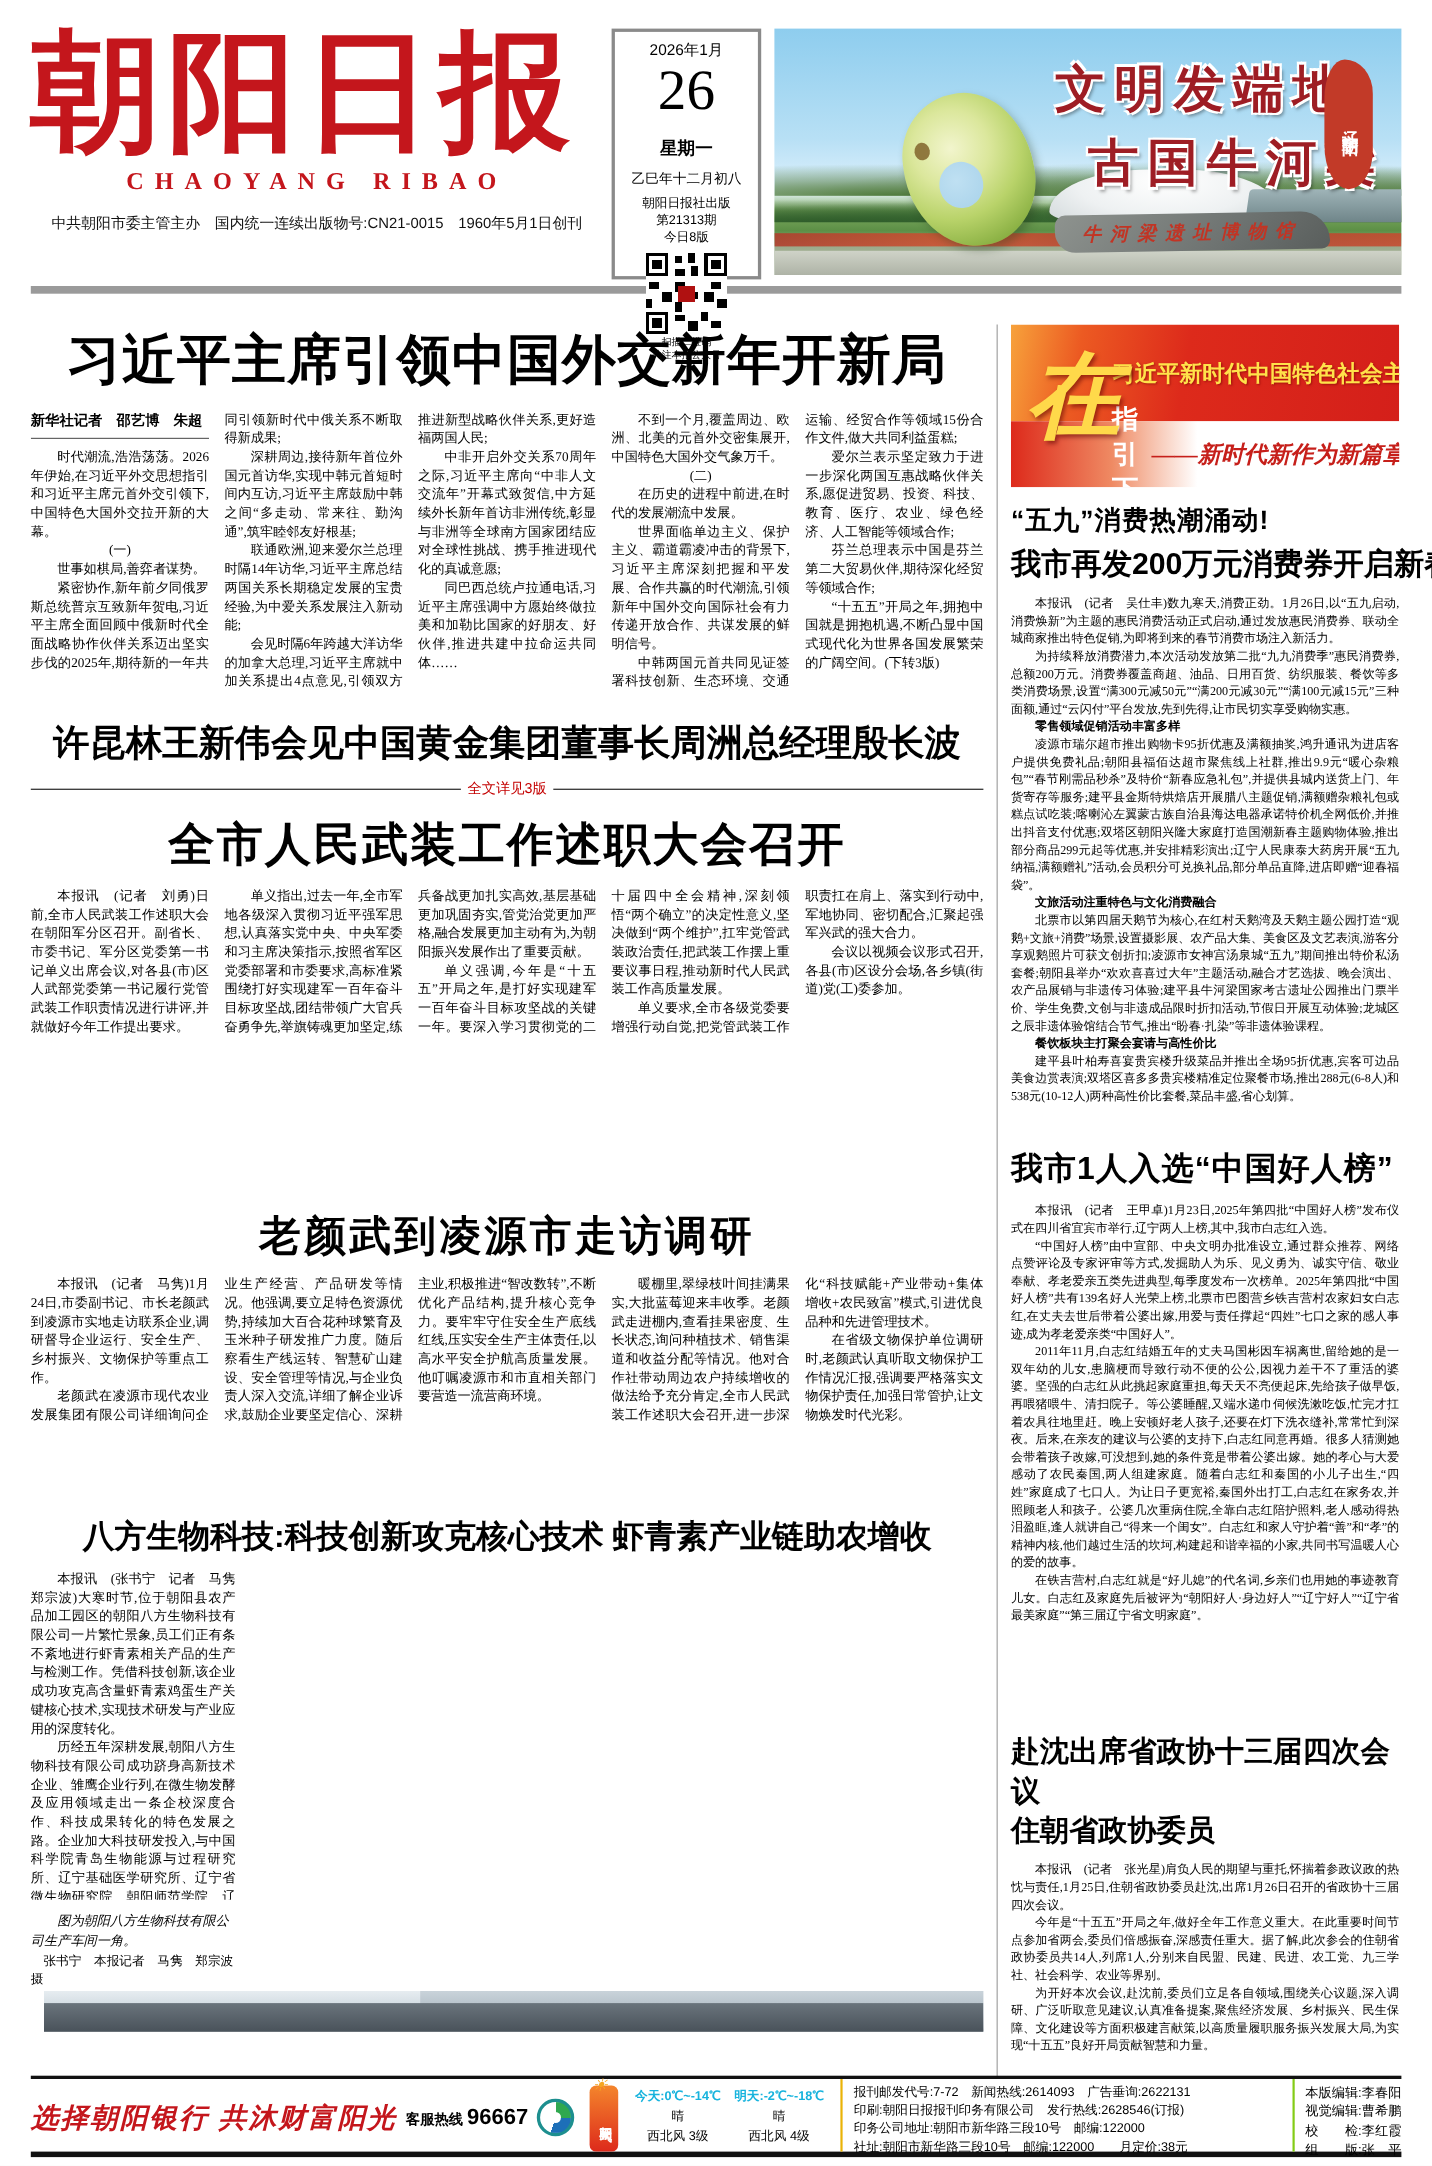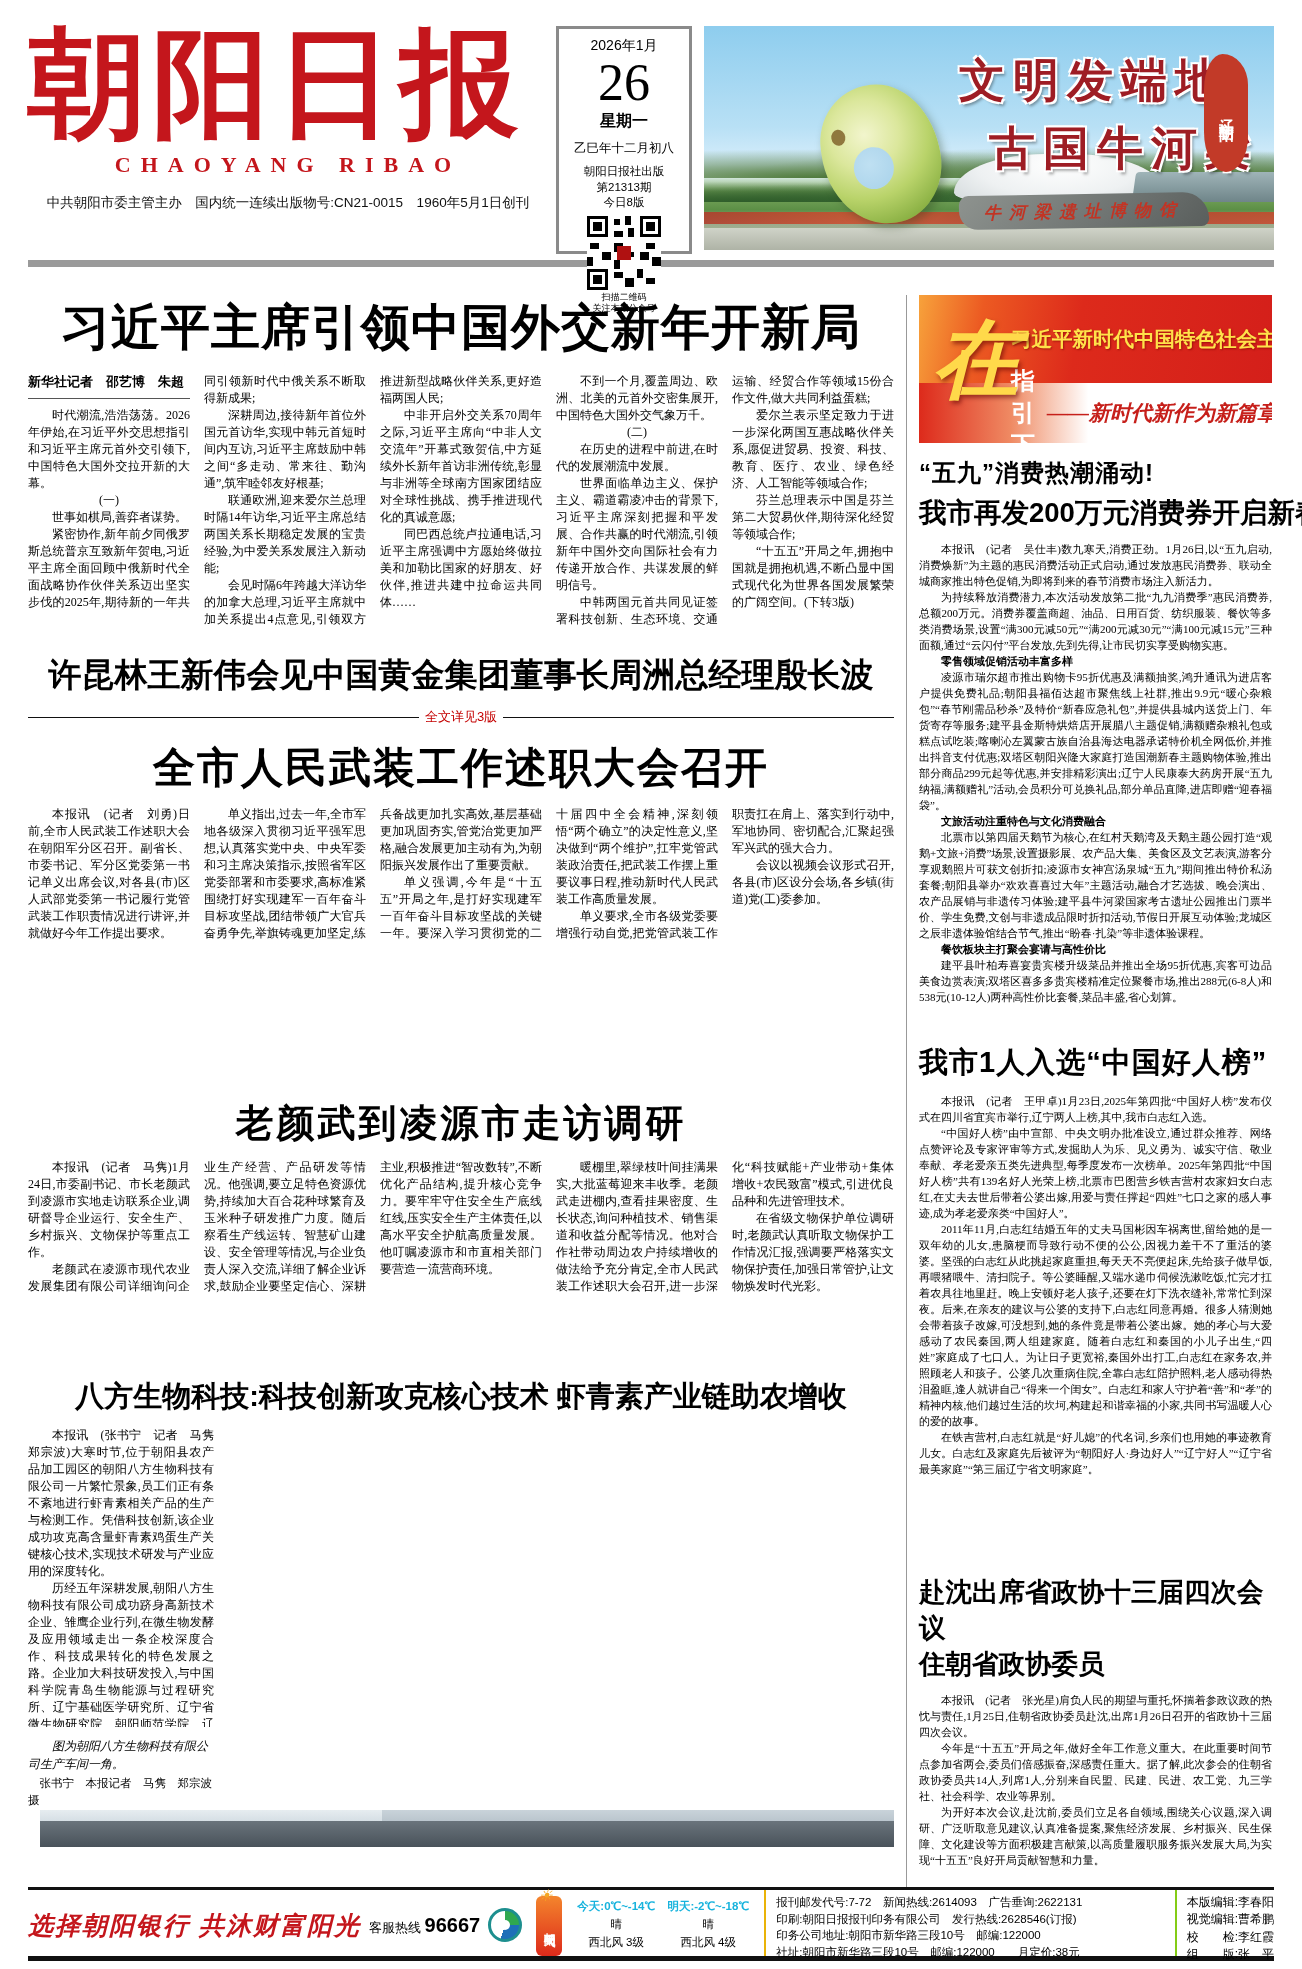--- a/index.html
+++ b/index.html
@@ -9,21 +9,21 @@
 
   
   .header { display:flex; height:228px; }
   .masthead { width:520px; position:relative; }
   .paper-title { font-family:"Liberation Serif", serif; font-weight:bold; color:#c4161c; font-size:118px; line-height:1.0; letter-spacing:6px; white-space:nowrap; }
   .paper-en { color:#c4161c; font-size:22px; letter-spacing:10px; font-weight:bold; text-align:center; margin-top:8px; font-family:"Liberation Serif", serif; }
   .publisher { font-size:13.5px; color:#111; margin-top:16px; text-align:center; white-space:nowrap; font-family:"Liberation Sans", sans-serif; }
   .datebox { width:136px; border:3px solid #8a8a8a; margin-left:8px; padding:8px 4px 4px 4px; text-align:center; font-family:"Liberation Sans", sans-serif; flex-shrink:0; }
   .d-month { font-size:14px; }
   .d-day { font-size:52px; font-family:"Liberation Serif", serif; line-height:1.0; margin-top:2px; }
-  .d-week { font-size:16px; font-weight:bold; margin-top:2px; }
+  .d-week { font-size:16px; font-weight:bold; margin-top:16px; }
   .d-lunar { font-size:12.5px; margin-top:8px; white-space:nowrap; }
   .d-pub { font-size:11.5px; margin-top:7px; line-height:1.35; }
   .d-qr { margin:5px auto 0 auto; width:74px; height:74px; display:block; }
   .d-qrtext { font-size:9px; line-height:1.3; margin-top:2px; }
   
   .banner { position:relative; flex:1; margin-left:12px; height:224px; overflow:hidden; background:linear-gradient(180deg,#8ecdee 0%,#b8e0f5 45%,#d8eefb 62%,#cfe4d8 68%,#7da95f 74%,#5c8f46 82%,#9aa98a 88%,#b9c4b0 100%); }
   .banner-hills { position:absolute; left:0; right:0; top:118px; height:34px; background:radial-gradient(ellipse at 20% 100%, #4f7a3c 0%, transparent 60%), radial-gradient(ellipse at 70% 100%, #5d8746 0%, transparent 65%), radial-gradient(ellipse at 100% 100%, #46703a 0%, transparent 55%); }
   .banner-dome { position:absolute; left:250px; top:128px; width:210px; height:52px; background:radial-gradient(ellipse at 50% 20%, #ffffff 0%, #eef1f2 55%, #cfd6d8 100%); border-radius:50% 50% 46% 46% / 85% 85% 30% 30%; box-shadow:0 2px 4px rgba(60,80,60,.4); }
   .banner-wing { position:absolute; left:430px; top:146px; width:260px; height:30px; background:linear-gradient(180deg,#9fb4b8,#6f8589); transform:skewX(-8deg); border-radius:4px; }
   .banner-trees { position:absolute; left:0; right:0; top:150px; height:26px; background:radial-gradient(ellipse at 8% 100%, #2e5c2a 0%, transparent 55%), radial-gradient(ellipse at 30% 100%, #3a6b33 0%, transparent 50%), radial-gradient(ellipse at 88% 100%, #2e5c2a 0%, transparent 55%), radial-gradient(ellipse at 65% 100%, #3a6b33 0%, transparent 45%); }
@@ -97,21 +97,21 @@
   .art-wj { height:486px; }
   h3.hr { font-size:29px; font-weight:bold; margin-top:16px; letter-spacing:1px; font-family:"Liberation Sans", sans-serif; }
   .art-hr { height:466px; }
   h3.zx { font-size:26.5px; font-weight:bold; margin-top:16px; line-height:1.35; font-family:"Liberation Sans", sans-serif; }
   .art-zx { height:230px; }
 
   
   .footer { position:absolute; left:28px; right:28px; bottom:8px; border-top:3px solid #111; border-bottom:5px solid #111; height:74px; display:flex; align-items:stretch; font-family:"Liberation Sans", sans-serif; }
   .bank-ad { display:flex; align-items:center; padding-top:4px; }
   .bank-slogan { color:#c4161c; font-size:25px; font-weight:bold; font-style:italic; letter-spacing:2px; white-space:nowrap; }
-  .bank-hotline { font-size:13px; font-weight:normal; margin-left:8px; white-space:nowrap; }
+  .bank-hotline { font-size:13px; font-weight:bold; margin-left:8px; white-space:nowrap; }
   .bank-hotline b { font-size:20px; }
   .bank-logo { width:34px; height:34px; border:3px solid #1d8f8f; border-radius:50%; margin-left:8px; position:relative; flex-shrink:0; background:conic-gradient(#2fa84f 0 25%, #1d6fb8 25% 55%, #fff 55% 100%); }
   .bank-logo::after { content:""; position:absolute; left:9px; top:9px; width:10px; height:10px; background:#fff; border-radius:50%; }
   .weather { display:flex; align-items:stretch; margin-left:14px; padding-top:6px; }
   .weather-tag { position:relative; width:26px; background:linear-gradient(180deg,#f4852c,#dd2a1b); border-radius:6px; display:flex; align-items:center; justify-content:center; margin-right:8px; }
   .weather-tag span { writing-mode:vertical-rl; color:#fff; font-size:11.5px; font-weight:bold; letter-spacing:1px; }
   .weather-sun { position:absolute; top:-10px; left:2px; font-size:16px; color:#f5a623; }
   .wcol { width:92px; text-align:center; font-size:11.5px; line-height:1.55; padding-top:2px; }
   .wtemp { color:#17b3dd; font-weight:bold; white-space:nowrap; }
   .pubinfo { border-left:2px solid #eab308; margin-left:10px; padding:4px 0 0 10px; font-size:11.5px; line-height:1.45; white-space:nowrap; flex:1; }

